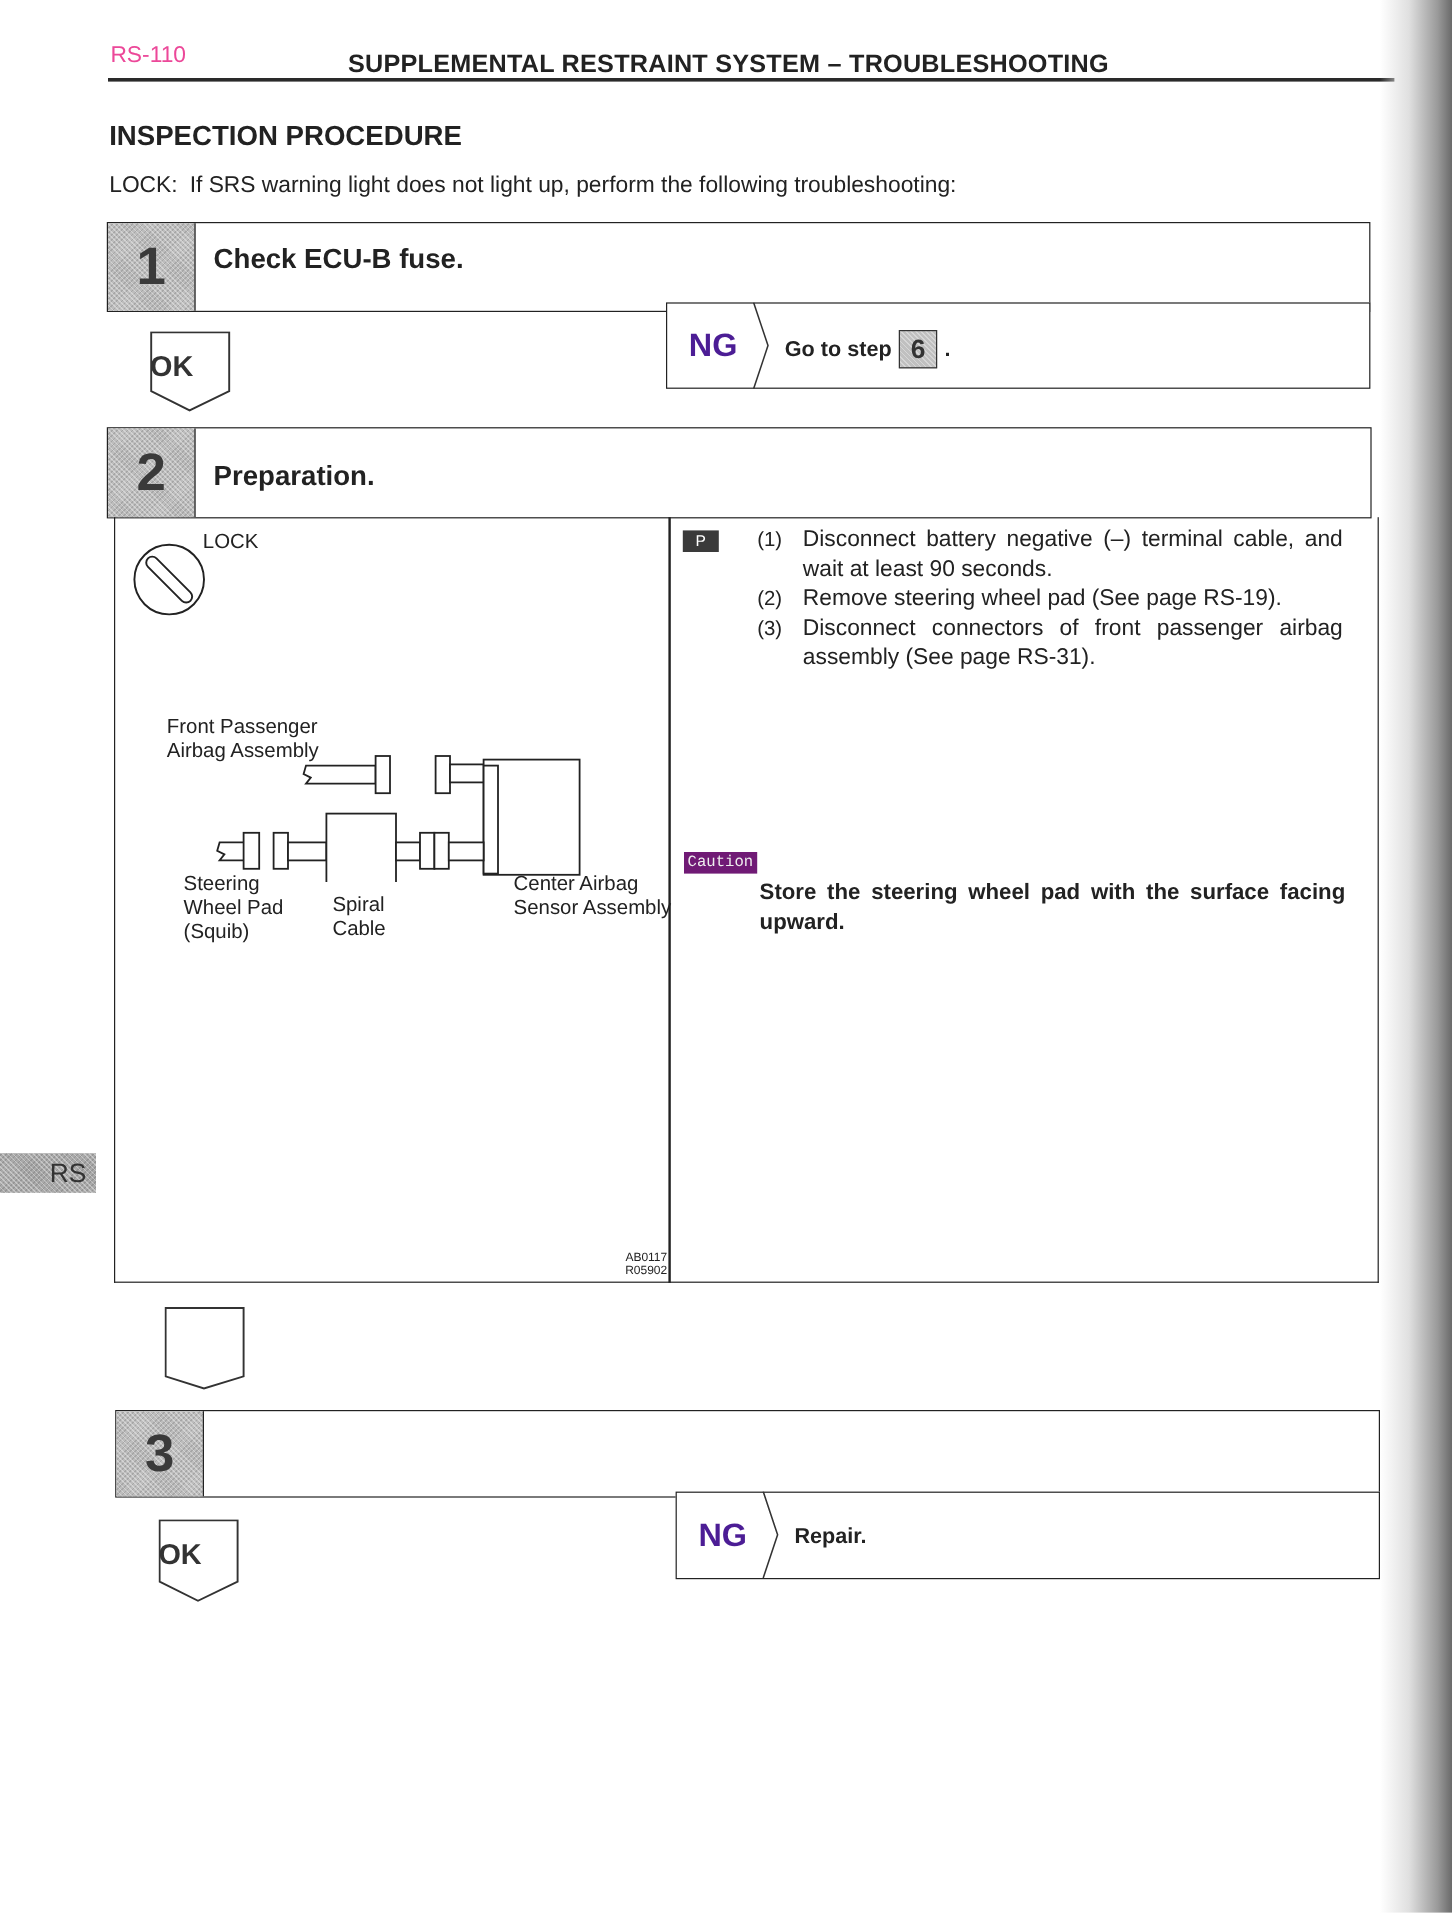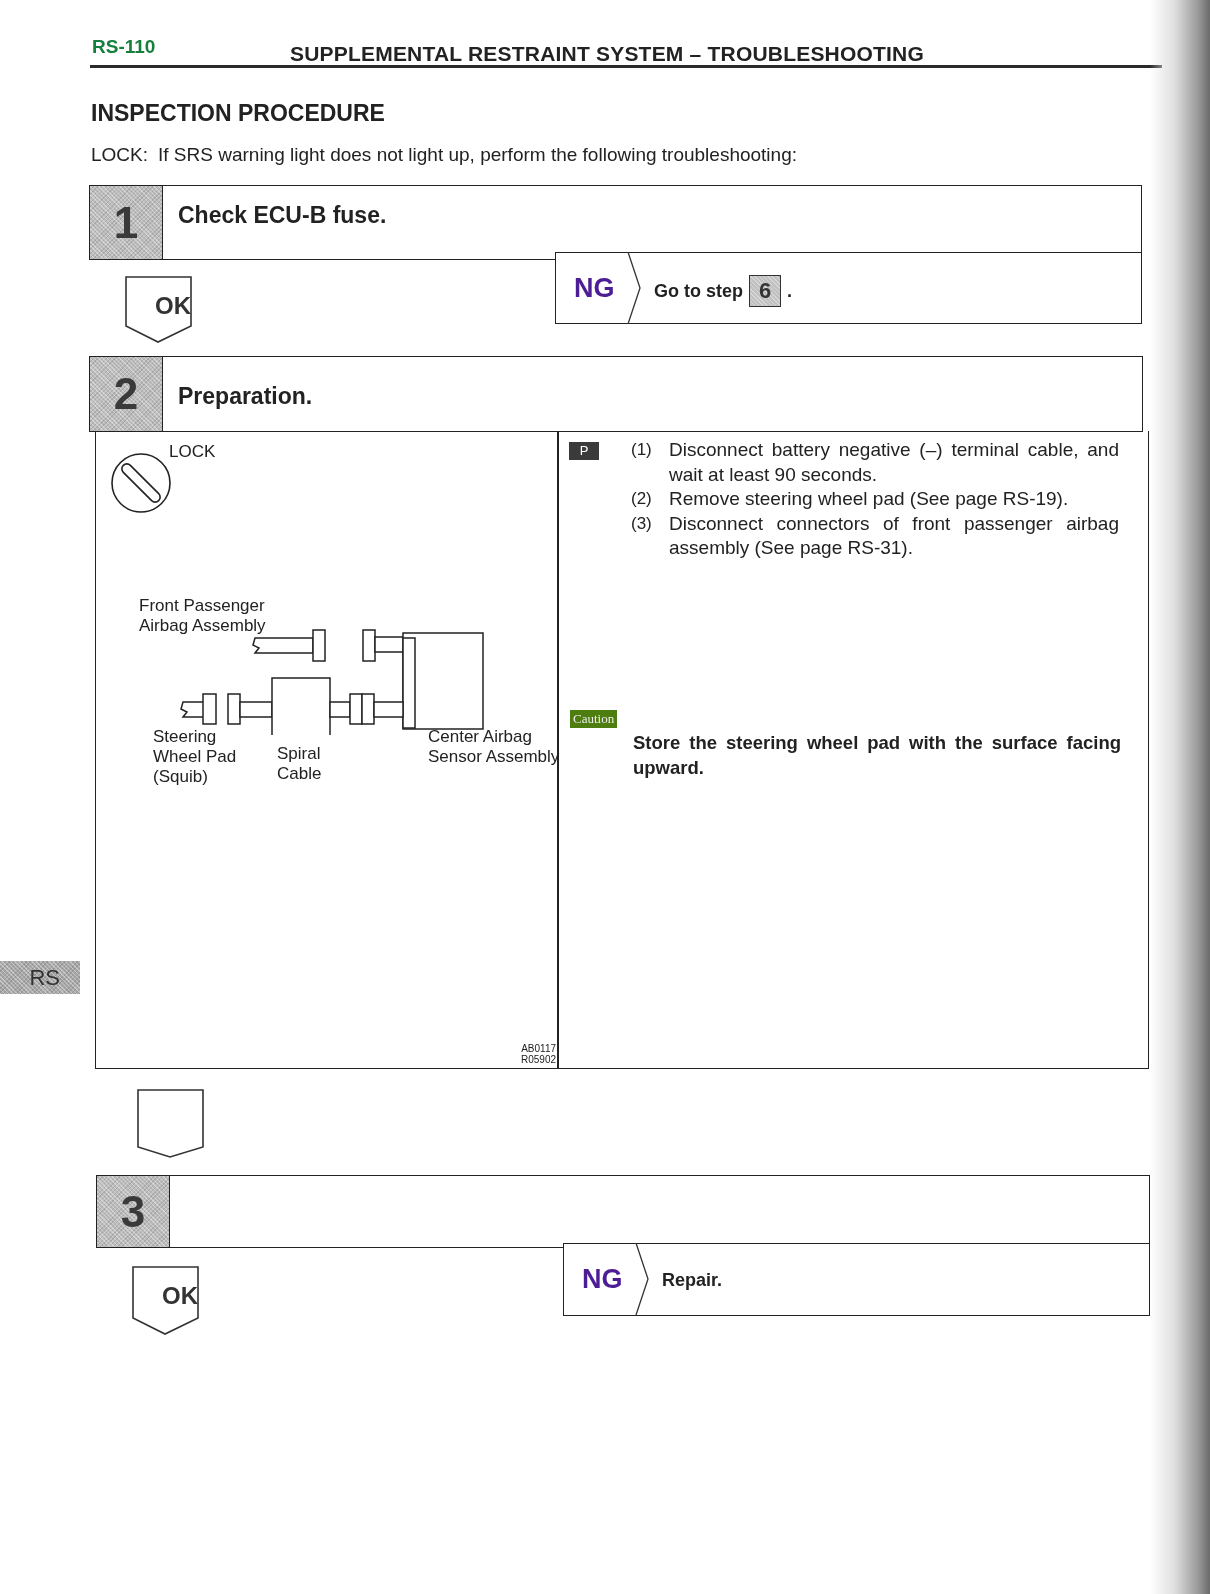--- a/index.html
+++ b/index.html
@@ -2,42 +2,42 @@
 <html><head>
 <meta charset="utf-8">
 <style>
   html, body { margin: 0; padding: 0; }
   body {
     width: 1210px; height: 1594px; position: relative; overflow: hidden;
     background: #ffffff; color: #1a1a1a;
     font-family: "Liberation Sans", "DejaVu Sans", sans-serif;
   }
   .abs { position: absolute; }
-  .page-id { left: 92px; top: 36px; font-size: 19px; font-weight: bold; color: #15803d; }
+  .page-id { left: 92px; top: 36px; font-size: 19px; font-weight: normal; color: #ec4899; }
   .page-title { left: 290px; top: 42px; font-size: 21px; font-weight: bold; color: #222; letter-spacing: 0.2px; }
   .header-rule { left: 90px; top: 65px; width: 1072px; height: 3px; background: #2a2a2a; }
   .section-title { left: 91px; top: 100px; font-size: 23px; font-weight: bold; color: #222; }
   .hint { left: 91px; top: 144px; font-size: 19px; color: #222; }
   .hint .lbl { margin-right: 10px; }
 
   .step-box { border: 1.5px solid #222; background: #fff; }
   .step-num {
     position: absolute; left: 0; top: 0; bottom: 0; width: 72px;
     background-color: #bdbdbd;
     background-image: repeating-linear-gradient(45deg, rgba(255,255,255,.35) 0 1px, transparent 1px 3px),
                       repeating-linear-gradient(-45deg, rgba(0,0,0,.12) 0 1px, transparent 1px 3px);
     border-right: 1.5px solid #222;
     display: flex; align-items: center; justify-content: center;
     font-size: 44px; font-weight: bold; color: #3a3a3a;
   }
   .step-title { position: absolute; left: 88px; font-size: 23px; font-weight: bold; color: #222; }
 
   .ok-tag { width: 66px; }
   .ok-tag svg { display: block; }
-  .ok-text { position: absolute; left: 0; width: 66px; text-align: right; font-size: 24px; font-weight: bold; color: #333; }
+  .ok-text { position: absolute; left: 0; width: 66px; text-align: left; font-size: 24px; font-weight: bold; color: #333; }
 
   .ng-box { border: 1.5px solid #222; border-left: 1.5px solid #222; background: #fff; }
   .ng-label { position: absolute; left: 18px; font-size: 27px; font-weight: bold; color: #4c1d95; }
   .ng-action { position: absolute; left: 98px; font-size: 18px; font-weight: bold; color: #222; display: flex; align-items: center; gap: 6px; }
   .step-ref {
     display: inline-flex; align-items: center; justify-content: center;
     width: 30px; height: 30px; border: 1.5px solid #333; font-size: 22px; font-weight: bold; color: #333;
     background-color: #c0c0c0;
     background-image: repeating-linear-gradient(45deg, rgba(255,255,255,.35) 0 1px, transparent 1px 3px);
   }
@@ -48,29 +48,29 @@
   .lock-label { left: 169px; top: 442px; font-size: 17px; color: #222; }
   .diag-label { font-size: 17px; color: #222; line-height: 20px; }
   .fig-code { left: 470px; top: 1043px; width: 86px; text-align: right; font-size: 10px; color: #222; line-height: 11px; }
 
   .p-badge { left: 569px; top: 442px; width: 30px; height: 18px; background: #3a3a3a; color: #fff; font-size: 13px; text-align: center; line-height: 18px; }
   .instr-list { left: 631px; top: 438px; width: 488px; font-size: 19px; color: #222; line-height: 24.5px; }
   .instr-item { display: flex; }
   .instr-num { width: 38px; flex-shrink: 0; font-size: 17px; }
   .instr-text { text-align: justify; flex: 1; }
 
-  .caution-badge { left: 570px; top: 710px; padding: 1px 3px; background: #4d7c0f; color: #eee; font-family: Liberation Serif, serif; font-size: 13px; line-height: 16px; }
+  .caution-badge { left: 570px; top: 710px; padding: 1px 3px; background: #701a75; color: #eee; font-family: Liberation Mono, monospace; font-size: 13px; line-height: 16px; }
   .caution-text { left: 633px; top: 730px; width: 488px; font-size: 18.5px; font-weight: bold; color: #222; line-height: 25px; text-align: justify; }
 
   .side-tab {
     left: 0; top: 961px; width: 80px; height: 33px;
     background-color: #a9a9a9;
     background-image: repeating-linear-gradient(45deg, rgba(255,255,255,.35) 0 1px, transparent 1px 3px),
                       repeating-linear-gradient(-45deg, rgba(0,0,0,.12) 0 1px, transparent 1px 3px);
-    display: flex; align-items: center; justify-content: flex-end; padding-right: 20px; box-sizing: border-box;
+    display: flex; align-items: center; justify-content: flex-end; padding-right: 8px; box-sizing: border-box;
     font-size: 22px; color: #333;
   }
   .binding-shadow {
     left: 1150px; top: 0; width: 60px; height: 1594px;
     background: linear-gradient(to right, rgba(255,255,255,0) 0%, #e0e0e0 40%, #9a9a9a 80%, #6a6a6a 100%);
   }
 </style>
 </head>
 <body>
 

